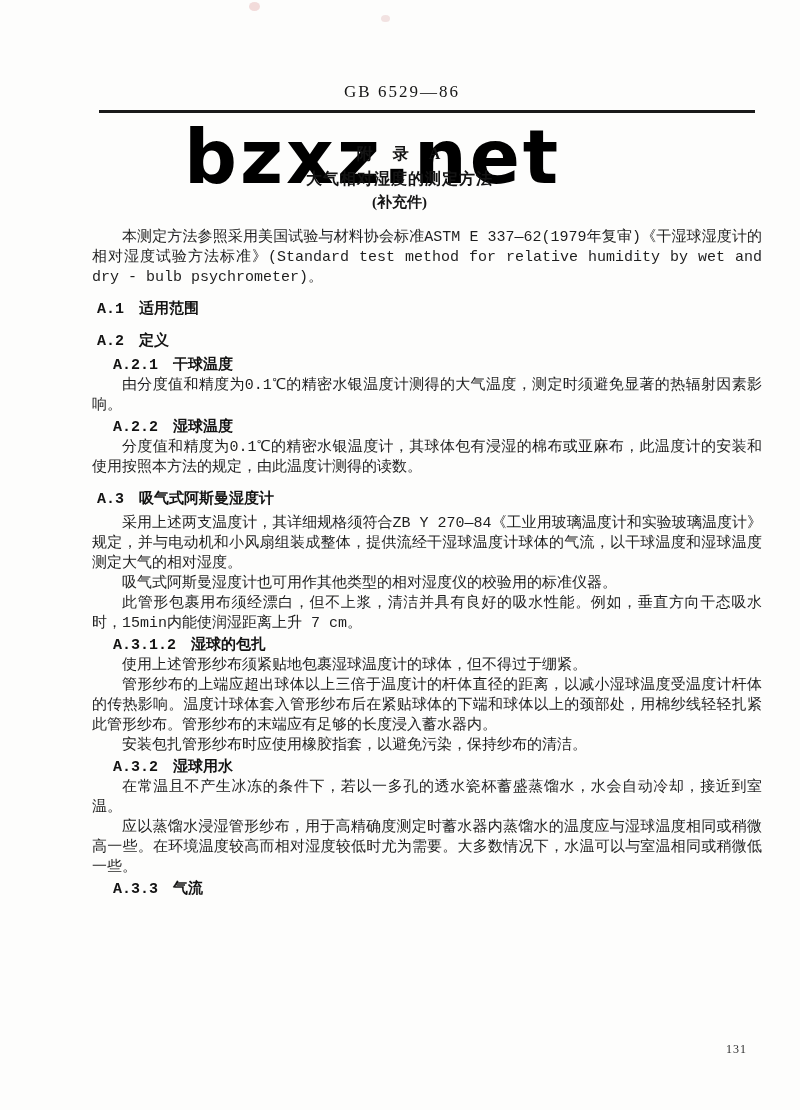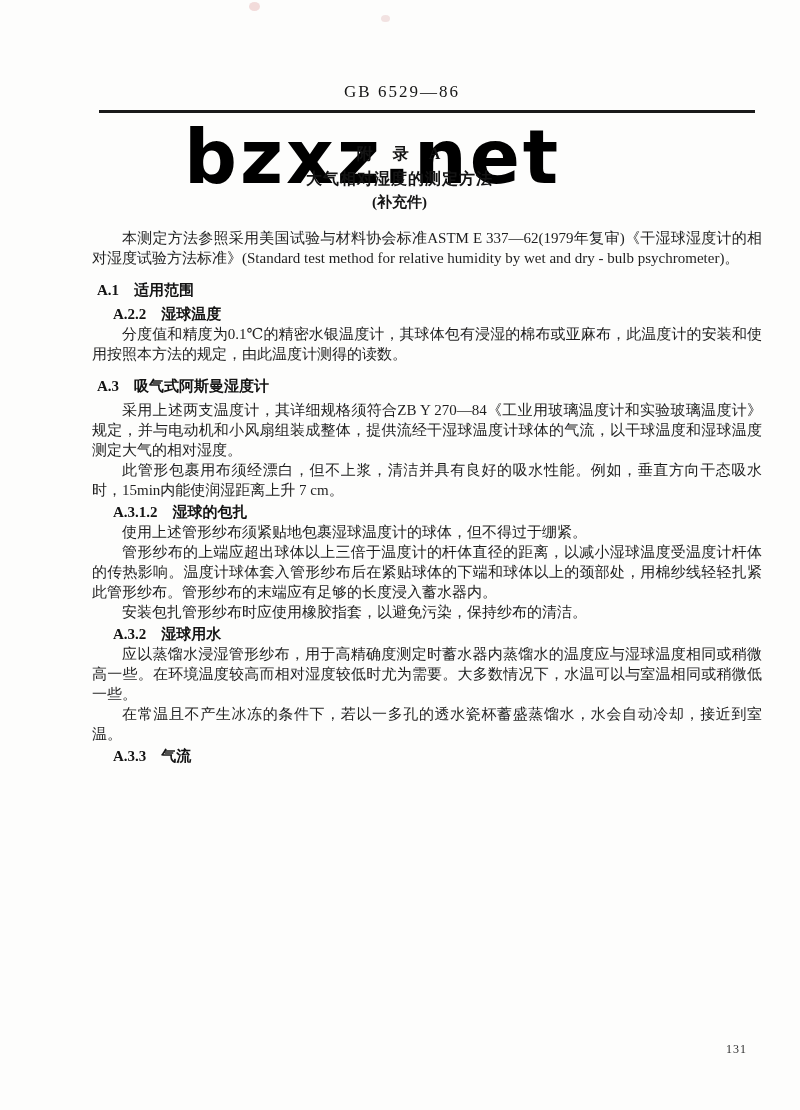--- a/index.html
+++ b/index.html
@@ -52,21 +52,21 @@
   .title-main     { font-size:16px; letter-spacing:1px; line-height:20px; margin-top:5px; }
   .title-sub      { font-size:15px; line-height:18px; margin-top:4px; }
 
   .doc-body {
     position:relative; z-index:1;
     margin:17px 0 0 92px;
     width:670px;
     font-size:15px; line-height:20px;
     color:#1e1e1e;
   }
-  .blk    { margin:0; }
+  .blk    { margin:0;font-family:Liberation Mono, monospace; }
   .blk.p  { text-align:justify; text-indent:2em; }
   .blk.h1 { font-weight:700; margin:12px 0 4px 5px; color:#131313; }
   .blk.h2 { font-weight:700; margin:2px 0 0 21px;  color:#131313; }
 
   .page-number {
     position:absolute; left:726px; top:1042px;
     z-index:1;
     font-size:12px; letter-spacing:1px; color:#2e2e2e;
   }
 </style>
@@ -84,29 +84,33 @@
 
   <div class="titles">
     <div class="title-appendix">附　录　A</div>
     <div class="title-main">大气相对湿度的测定方法</div>
     <div class="title-sub">(补充件)</div>
   </div>
 
   <div class="doc-body">
       <div class="blk p">本测定方法参照采用美国试验与材料协会标准ASTM E 337—62(1979年复审)《干湿球湿度计的相对湿度试验方法标准》(Standard test method for relative humidity by wet and dry - bulb psychrometer)。</div>
       <div class="blk h1">A.1　适用范围</div>
+      <div class="blk h1">A.2　定义</div>
+      <div class="blk h2">A.2.1　干球温度</div>
+      <div class="blk p">由分度值和精度为0.1℃的精密水银温度计测得的大气温度，测定时须避免显著的热辐射因素影响。</div>
       <div class="blk h2">A.2.2　湿球温度</div>
       <div class="blk p">分度值和精度为0.1℃的精密水银温度计，其球体包有浸湿的棉布或亚麻布，此温度计的安装和使用按照本方法的规定，由此温度计测得的读数。</div>
       <div class="blk h1">A.3　吸气式阿斯曼湿度计</div>
       <div class="blk p">采用上述两支温度计，其详细规格须符合ZB Y 270—84《工业用玻璃温度计和实验玻璃温度计》规定，并与电动机和小风扇组装成整体，提供流经干湿球温度计球体的气流，以干球温度和湿球温度测定大气的相对湿度。</div>
+      <div class="blk p">吸气式阿斯曼湿度计也可用作其他类型的相对湿度仪的校验用的标准仪器。</div>
       <div class="blk p">此管形包裹用布须经漂白，但不上浆，清洁并具有良好的吸水性能。例如，垂直方向干态吸水时，15min内能使润湿距离上升 7 cm。</div>
       <div class="blk h2">A.3.1.2　湿球的包扎</div>
       <div class="blk p">使用上述管形纱布须紧贴地包裹湿球温度计的球体，但不得过于绷紧。</div>
       <div class="blk p">管形纱布的上端应超出球体以上三倍于温度计的杆体直径的距离，以减小湿球温度受温度计杆体的传热影响。温度计球体套入管形纱布后在紧贴球体的下端和球体以上的颈部处，用棉纱线轻轻扎紧此管形纱布。管形纱布的末端应有足够的长度浸入蓄水器内。</div>
       <div class="blk p">安装包扎管形纱布时应使用橡胶指套，以避免污染，保持纱布的清洁。</div>
       <div class="blk h2">A.3.2　湿球用水</div>
+      <div class="blk p">在常温且不产生冰冻的条件下，若以一多孔的透水瓷杯蓄盛蒸馏水，水会自动冷却，接近到室温。</div>
       <div class="blk p">应以蒸馏水浸湿管形纱布，用于高精确度测定时蓄水器内蒸馏水的温度应与湿球温度相同或稍微高一些。在环境温度较高而相对湿度较低时尤为需要。大多数情况下，水温可以与室温相同或稍微低一些。</div>
-      <div class="blk p">在常温且不产生冰冻的条件下，若以一多孔的透水瓷杯蓄盛蒸馏水，水会自动冷却，接近到室温。</div>
       <div class="blk h2">A.3.3　气流</div>
     </div>
 
   <div class="page-number">131</div>
 </div>
 
 </body></html>

